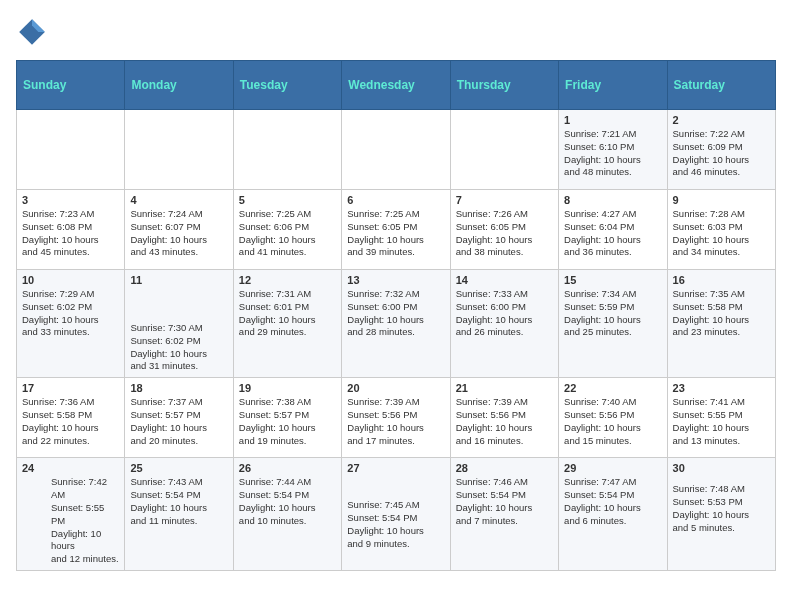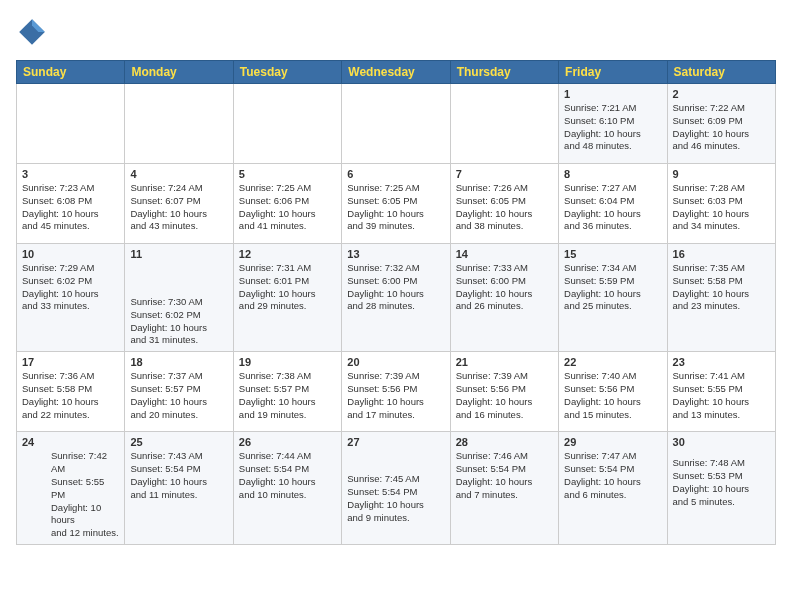--- a/index.html
+++ b/index.html
@@ -52,25 +52,25 @@
       font-size: 15px;
       color: #555;
     }
     .calendar {
       width: 100%;
       border-collapse: collapse;
       border: 1px solid #ccc;
     }
     .calendar th {
       background-color: #3a6ea5;
-      color: #fde047;
+      color: #5eead4;
       font-size: 12px;
       font-weight: bold;
       text-align: left;
-      padding: 4px 6px;
+      padding: 17px 6px;
       border: 1px solid #2a5a8a;
     }
     .calendar td {
       border: 1px solid #ccc;
       vertical-align: top;
       padding: 4px 5px;
       font-size: 10px;
       color: #333;
       width: 108px;
       min-height: 75px;
@@ -183,21 +183,21 @@
         </td>
         <td>
           <span class="day-num">7</span>
           <div class="day-info" style="white-space: pre-line;">Sunrise: 7:26 AM
 Sunset: 6:05 PM
 Daylight: 10 hours
 and 38 minutes.</div>
         </td>
         <td>
           <span class="day-num">8</span>
-          <div class="day-info" style="white-space: pre-line;">Sunrise: 7:27 AM
+          <div class="day-info" style="white-space: pre-line;">Sunrise: 4:27 AM
 Sunset: 6:04 PM
 Daylight: 10 hours
 and 36 minutes.</div>
         </td>
         <td>
           <span class="day-num">9</span>
           <div class="day-info" style="white-space: pre-line;">Sunrise: 7:28 AM
 Sunset: 6:03 PM
 Daylight: 10 hours
 and 34 minutes.</div>

